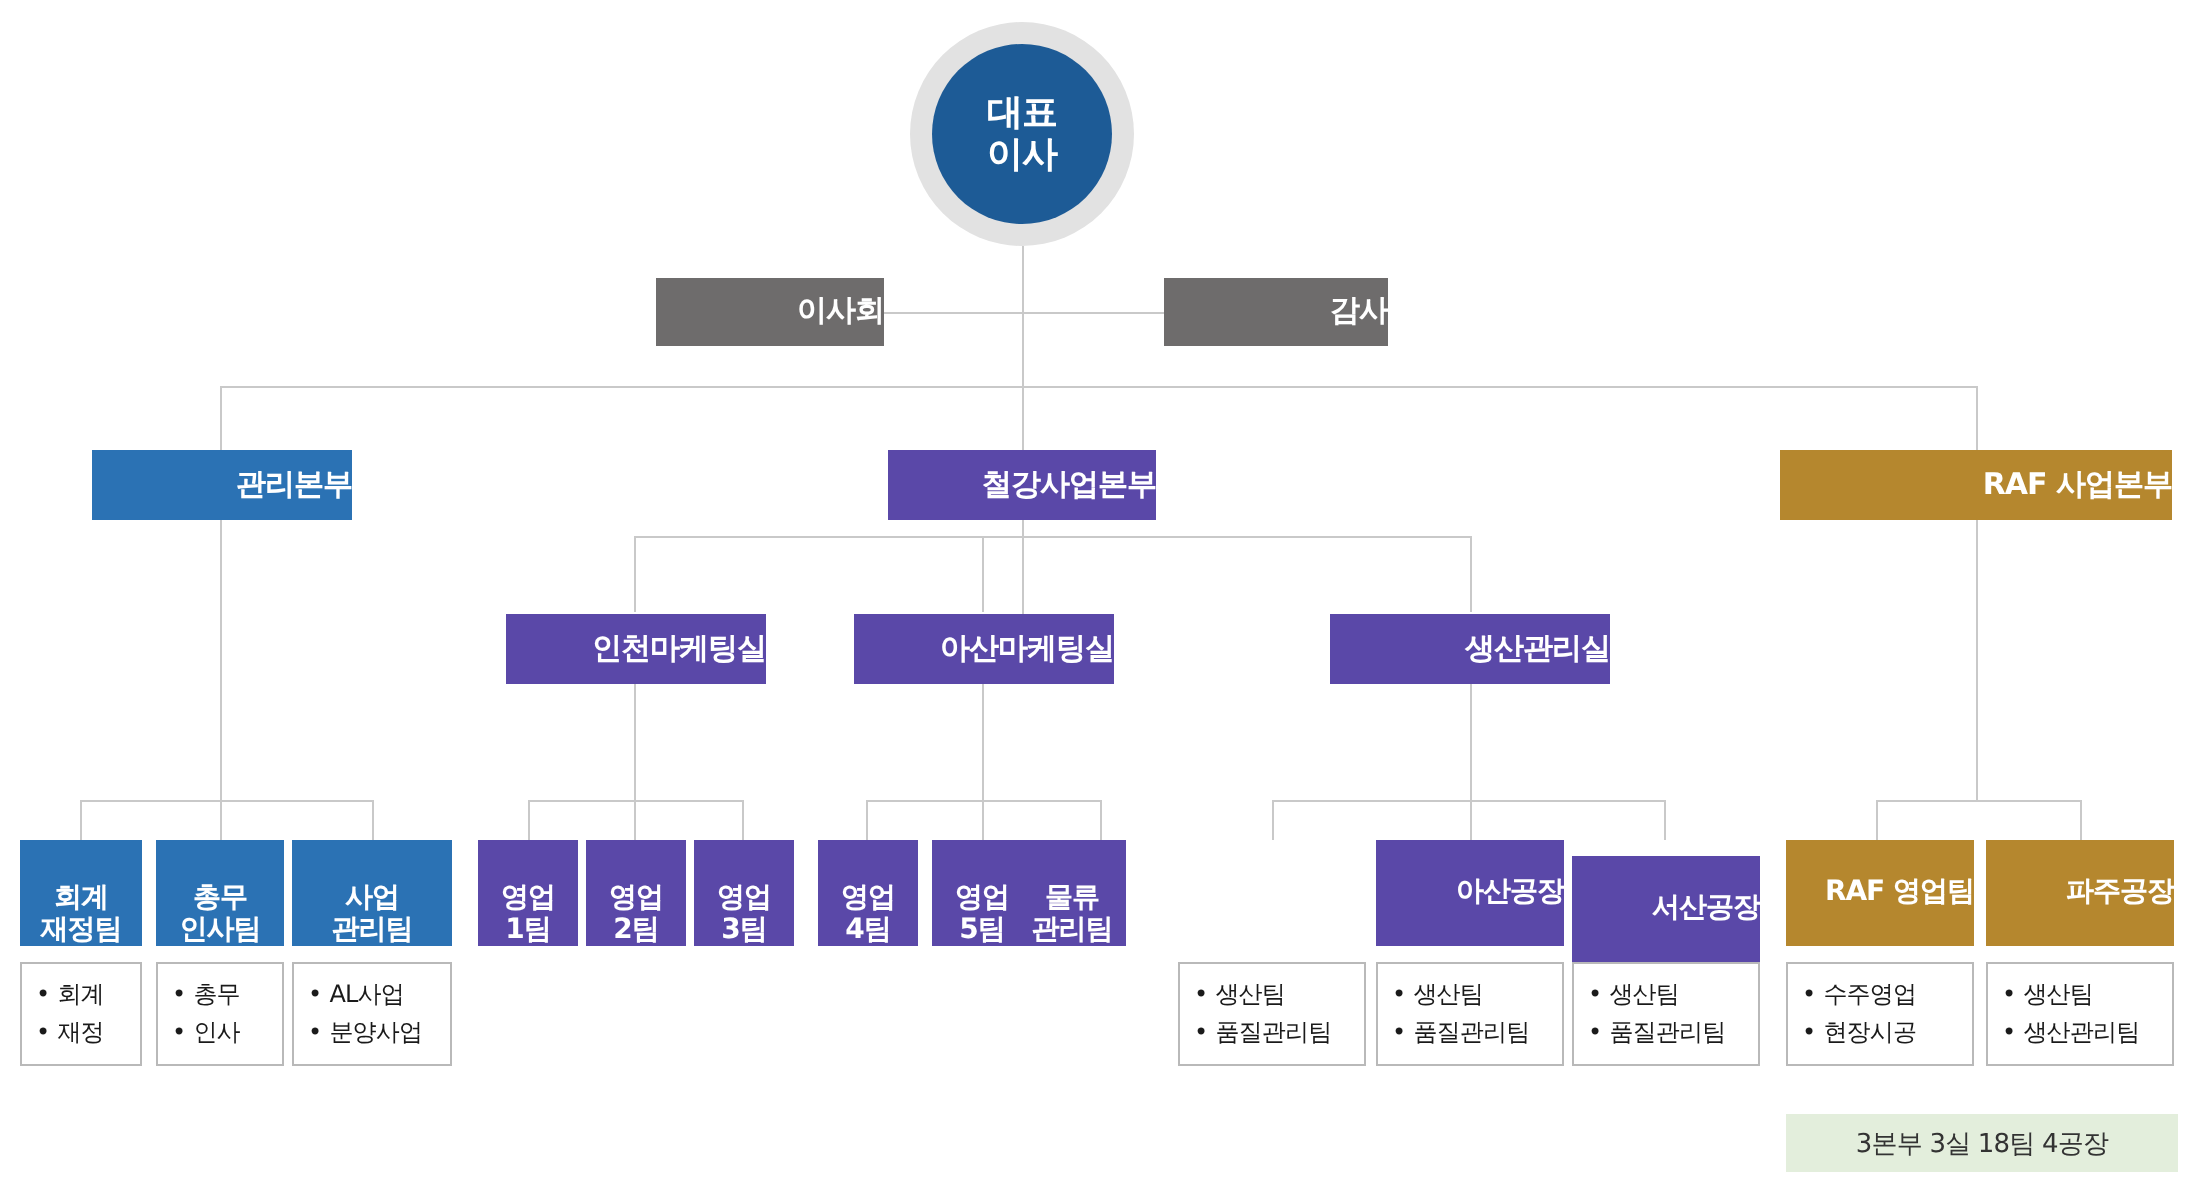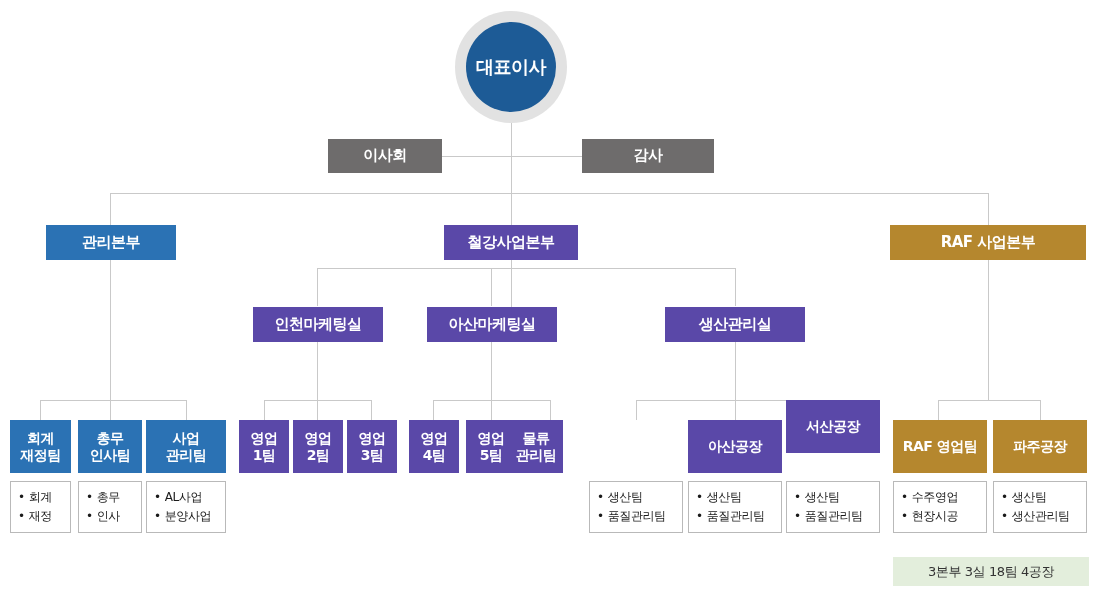--- a/index.html
+++ b/index.html
@@ -39,37 +39,37 @@
   .ceo-core {
     position: absolute;
     left: 466px;
     top: 22px;
     width: 90px;
     height: 90px;
     border-radius: 50%;
     background: #1d5b96;
     color: #ffffff;
     display: flex;
-    flex-direction: row;
+    flex-direction: column;
     align-items: center;
     justify-content: center;
     font-size: 18px;
     font-weight: bold;
     line-height: 1.18;
     letter-spacing: -0.5px;
   }
 
   
   .box {
     position: absolute;
     color: #ffffff;
     font-weight: bold;
     display: flex;
     align-items: center;
-    justify-content: center;
+    justify-content: flex-end;
     text-align: center;
     line-height: 1.15;
     letter-spacing: -0.5px;
     box-sizing: border-box;
   }
   .box.two-line {
     flex-direction: column;
   }
 
   .c-gray   { background: #6e6c6c; }
@@ -165,21 +165,21 @@
 
   <div class="ceo-ring"></div>
   <div class="ceo-core">
     <span>대표</span>
     <span>이사</span>
   </div>
 
   <div class="box c-gray" style="left:328px; top:139px; width:114px; height:34px; font-size:15px;">
     <span>이사회</span>
   </div>
-  <div class="box c-gray" style="left:582px; top:139px; width:132px; height:34px; font-size:15px;">
+  <div class="box c-gray" style="left:582px; top:139px; width:112px; height:34px; font-size:15px;">
     <span>감사</span>
   </div>
 
   <div class="box c-blue" style="left:46px; top:225px; width:130px; height:35px; font-size:15px;">
     <span>관리본부</span>
   </div>
   <div class="box c-purple" style="left:444px; top:225px; width:134px; height:35px; font-size:15px;">
     <span>철강사업본부</span>
   </div>
   <div class="box c-purple" style="left:253px; top:307px; width:130px; height:35px; font-size:15px;">
@@ -244,21 +244,21 @@
     <span>5팀</span>
   </div>
   <div class="box c-purple two-line" style="left:509px; top:420px; width:54px; height:53px; font-size:14px;">
     <span>물류</span>
     <span>관리팀</span>
   </div>
 
   <div class="box c-purple" style="left:688px; top:420px; width:94px; height:53px; font-size:14px;">
     <span>아산공장</span>
   </div>
-  <div class="box c-purple" style="left:786px; top:400px; width:94px; height:53px; font-size:14px;">
+  <div class="box c-purple" style="left:786px; top:428px; width:94px; height:53px; font-size:14px;">
     <span>서산공장</span>
   </div>
 
   <div class="sublist" style="left:589px; top:481px; width:94px; height:52px;">
     <span class="li">생산팀</span>
     <span class="li">품질관리팀</span>
   </div>
   <div class="sublist" style="left:688px; top:481px; width:94px; height:52px;">
     <span class="li">생산팀</span>
     <span class="li">품질관리팀</span>

